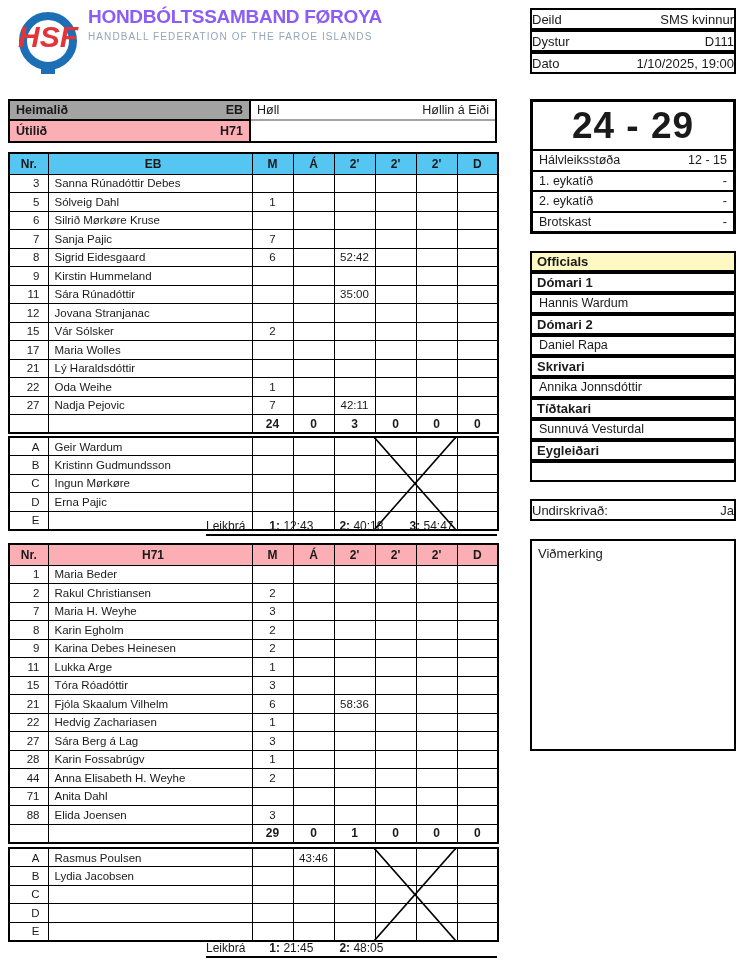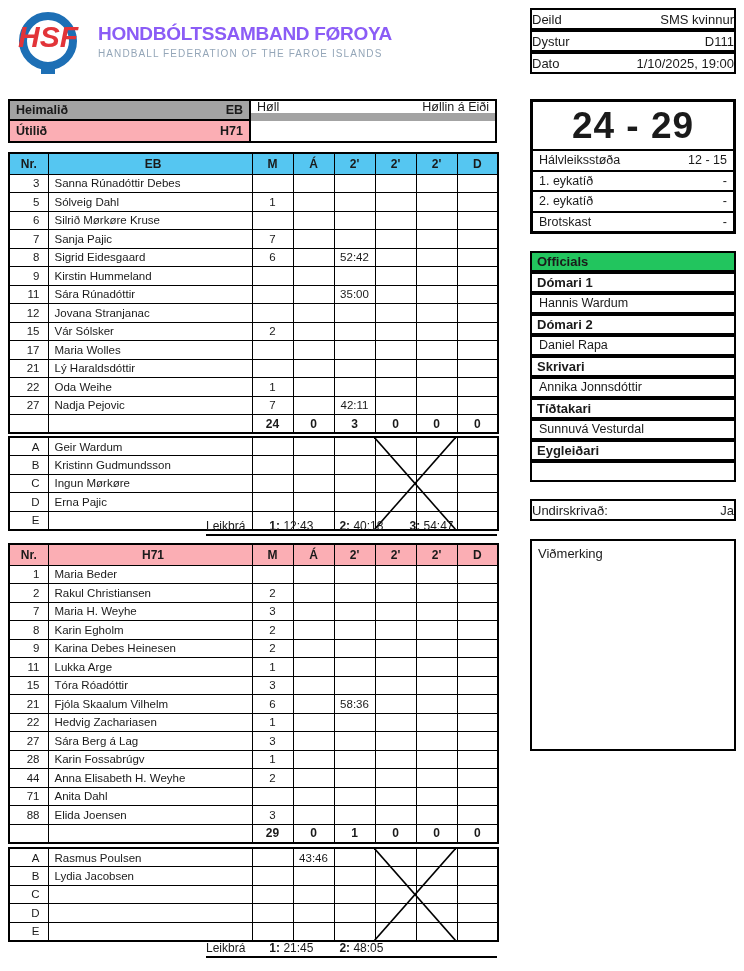--- a/index.html
+++ b/index.html
@@ -2,30 +2,30 @@
 <html><head>
 <meta charset="utf-8">
 <style>
   * { margin:0; padding:0; box-sizing:border-box; }
   html,body { background:#fff; }
   body {
     width:744px; height:971px; position:relative;
     font-family:"Liberation Sans", sans-serif; color:#1a1a1a;
   }
   
-  .logo-block { position:absolute; left:10px; top:6px; display:flex; align-items:center; gap:10px; }
+  .logo-block { position:absolute; left:10px; top:6px; display:flex; align-items:flex-start; gap:0; }
   .org-name   { color:#8b5cf6; font-weight:bold; font-size:19px; letter-spacing:-0.3px; }
   .org-sub    { color:#94a6b8; font-size:10px; letter-spacing:1.1px; margin-top:3px; }
   
   .teams-box { position:absolute; left:8px; top:99px; width:489px; height:44px;
                border:2px solid #000; display:grid; grid-template-columns:241px 244px; grid-template-rows:20px 20px; }
   .tb-cell { display:flex; justify-content:space-between; align-items:center; padding:0 6px; font-size:12.5px; }
   .tb-home { background:#a3a3a3; font-weight:bold; border-right:2px solid #000; border-bottom:2px solid #000; }
   .tb-away { background:#fbaeb4; font-weight:bold; border-right:2px solid #000; }
-  .tb-hall { border-bottom:8px solid #a3a3a3;gap:36px; }
+  .tb-hall { border-bottom:2px solid #a3a3a3;gap:36px; }
   
   table.roster { position:absolute; left:8px; width:489px; border-collapse:collapse; table-layout:fixed;
                  border:2.5px solid #000; }
   table.roster td, table.roster th { border:1.5px solid #000; font-size:11.5px; height:18.5px;
                  overflow:hidden; white-space:nowrap; }
   table.roster th { height:21px; font-size:12px; text-align:center; }
   th.h-team { text-align:left; padding-left:6px; font-size:12.5px; }
   .eb-head th  { background:#55c6f1; }
   .h71-head th { background:#fbaeb4; }
   td.c-nr   { text-align:right; padding-right:8px; }
@@ -42,21 +42,21 @@
   
   .mi-table { position:absolute; left:530px; top:8px; width:206px; }
   .kv-row { border:2px solid #000; height:22px; display:flex; justify-content:space-between;
             align-items:center; padding:0 0; font-size:13px; background:#fff; }
   .score-box { position:absolute; left:530px; top:99px; width:206px; border:3px solid #000; }
   .score-big { height:47px; display:flex; align-items:center; justify-content:center;
                font-size:37px; font-weight:bold; letter-spacing:1px; }
   .score-row { border-top:2px solid #000; height:20.5px; display:flex; justify-content:space-between;
                align-items:center; padding:0 6px; font-size:12.5px; }
   .officials { position:absolute; left:530px; top:251px; width:206px; }
-  .off-title { border:2px solid #000; background:#22c55e; height:21px; line-height:17px;
+  .off-title { border:2px solid #000; background:#fef9c3; height:21px; line-height:17px;
                padding:0 5px; font-size:13px; font-weight:bold; }
   .off-label { border:2px solid #000; height:21px; line-height:17px; padding:0 5px;
                font-size:13px; font-weight:bold; background:#fff; }
   .off-value { border:2px solid #000; height:21px; line-height:17px; padding:0 7px;
                font-size:12.5px; background:#fff; }
   .sig-box { position:absolute; left:530px; top:499px; width:206px; }
   .remarks-box { position:absolute; left:530px; top:539px; width:206px; height:212px;
                  border:2px solid #000; padding:5px 6px; font-size:13px; }
 </style>
 </head>

